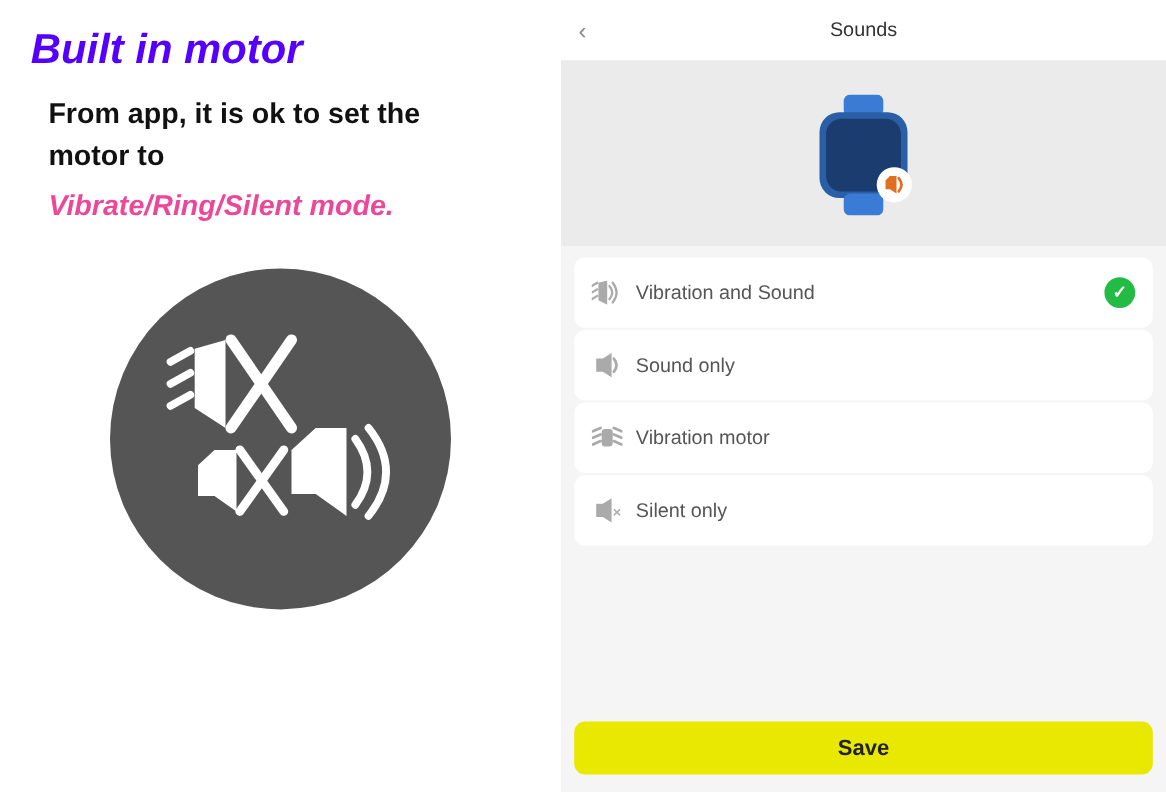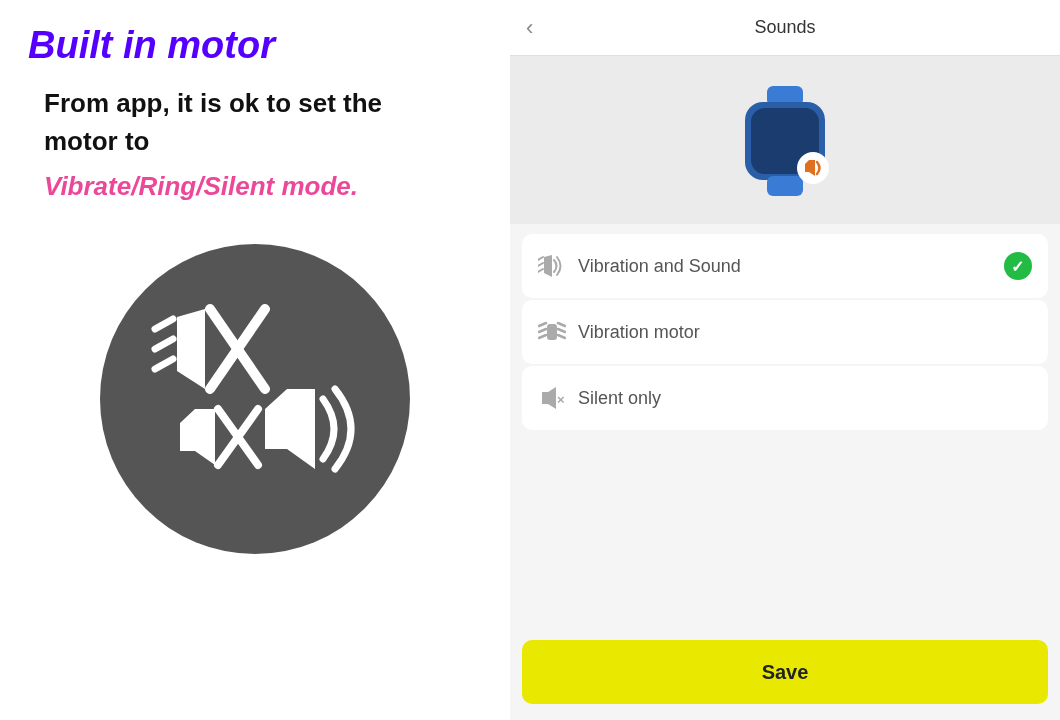--- a/index.html
+++ b/index.html
@@ -153,21 +153,21 @@
       color: #fff;
       font-size: 16px;
       font-weight: 700;
     }
 
     .save-btn {
       margin: 14px 12px 16px;
       background: #e8e800;
       border: none;
       border-radius: 10px;
-      height: 64px;
+      height: 48px;
       font-size: 20px;
       font-weight: 700;
       color: #222;
       cursor: pointer;
       width: calc(100% - 24px);
     }
   </style>
 </head>
 <body>
 
@@ -252,20 +252,31 @@
             <polygon points="6,2 6,18 14,22 14,0" fill="#aaa"></polygon>
             <path d="M16,5 Q21,11 16,17" stroke="#aaa" stroke-width="2" fill="none" stroke-linecap="round"></path>
             <path d="M19,2 Q26,11 19,20" stroke="#aaa" stroke-width="2" fill="none" stroke-linecap="round"></path>
           </svg>
         </div>
         <span class="option-label">Vibration and Sound</span>
       </div>
       <div class="check-icon"></div>
     </div>
 
+    <div class="option-row">
+      <div class="option-left">
+        <div class="option-icon">
+          <svg width="28" height="22" viewBox="0 0 28 22">
+            <polygon points="4,5 4,17 10,17 18,22 18,0 10,5" fill="#aaa"></polygon>
+            <path d="M20,5 Q25,11 20,17" stroke="#aaa" stroke-width="2.5" fill="none" stroke-linecap="round"></path>
+          </svg>
+        </div>
+        <span class="option-label">Sound only</span>
+      </div>
+    </div>
 
     <div class="option-row">
       <div class="option-left">
         <div class="option-icon">
           <svg width="28" height="22" viewBox="0 0 28 22">
             <line x1="1" y1="5" x2="8" y2="2" stroke="#aaa" stroke-width="2.5" stroke-linecap="round"></line>
             <line x1="1" y1="11" x2="8" y2="8" stroke="#aaa" stroke-width="2.5" stroke-linecap="round"></line>
             <line x1="1" y1="17" x2="8" y2="14" stroke="#aaa" stroke-width="2.5" stroke-linecap="round"></line>
             <line x1="27" y1="5" x2="20" y2="2" stroke="#aaa" stroke-width="2.5" stroke-linecap="round"></line>
             <line x1="27" y1="11" x2="20" y2="8" stroke="#aaa" stroke-width="2.5" stroke-linecap="round"></line>

